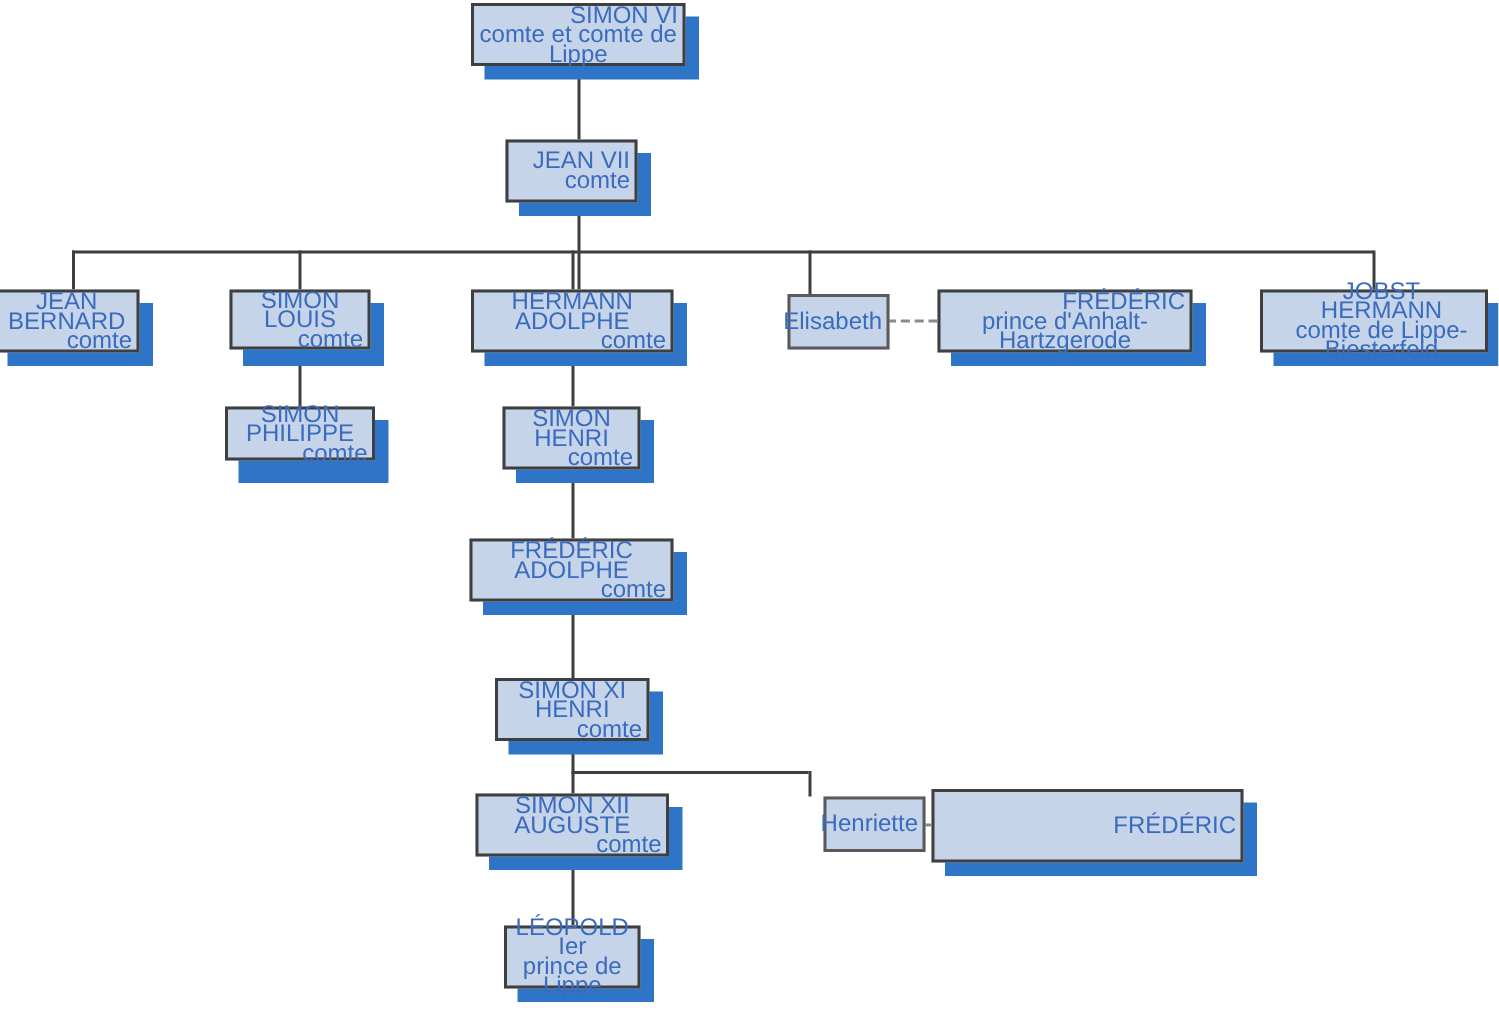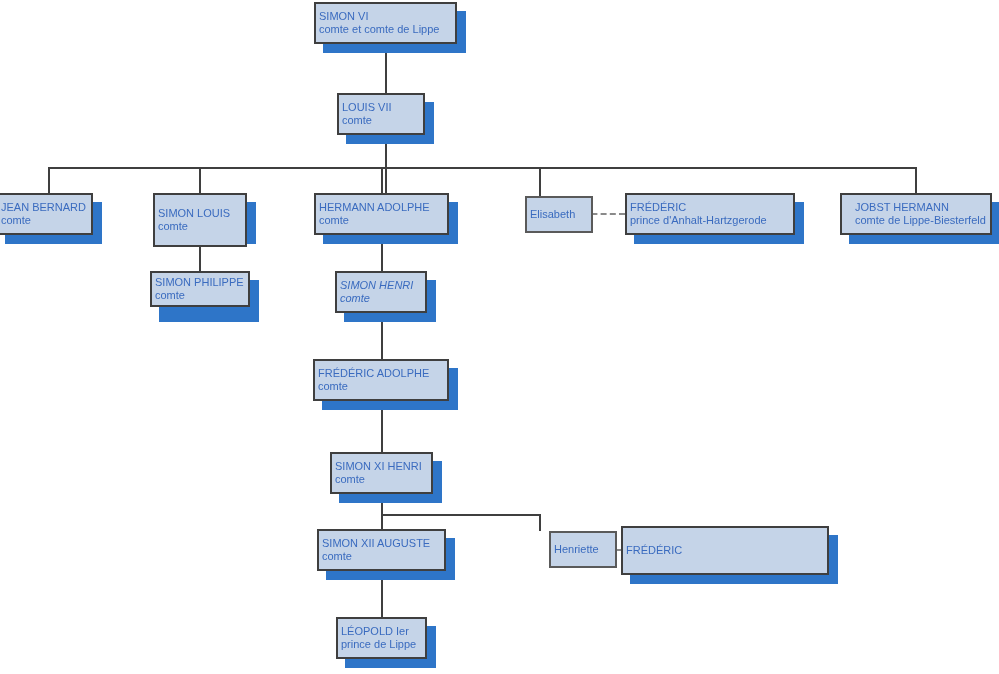--- a/index.html
+++ b/index.html
@@ -31,26 +31,26 @@
     border-top: 2px dashed #8a8a8a;
     z-index: 3;
   }
   
   .node {
     position: absolute;
     box-sizing: border-box;
     background: #c5d4e8;
     border: 2px solid #3f3f3f;
     color: #3a6bbf;
-    font-size: 11px;
+    font-size: 16px;
     line-height: 13px;
     text-align: center;
     display: flex;
     flex-direction: column;
-    align-items: flex-start;
+    align-items: flex-end;
     justify-content: center;
     z-index: 4;
     padding: 0 3px;
   }
   .node .nm { display: block; }
   .node .ti { display: block; }
   .node.noshadow { border-color: #5a5a5a; }
   .shadow {
     position: absolute;
     background: #2e75c8;
@@ -92,28 +92,28 @@
     <div class="shadow" style="left: 322px; top: 368px; width: 136px; height: 42px;"></div>
     <div class="shadow" style="left: 339px; top: 461px; width: 103px; height: 42px;"></div>
     <div class="shadow" style="left: 326px; top: 538px; width: 129px; height: 42px;"></div>
     <div class="shadow" style="left: 630px; top: 535px; width: 208px; height: 49px;"></div>
     <div class="shadow" style="left: 345px; top: 626px; width: 91px; height: 42px;"></div>
     <div class="node" style="left: 314px; top: 2px; width: 143px; height: 42px;">
       <span class="nm">SIMON VI</span>
       <span class="ti">comte et comte de Lippe</span>
     </div>
     <div class="node" style="left: 337px; top: 93px; width: 88px; height: 42px;">
-      <span class="nm">LOUIS VII</span>
+      <span class="nm">JEAN VII</span>
       <span class="ti">comte</span>
     </div>
     <div class="node" style="left: -4px; top: 193px; width: 97px; height: 42px;">
       <span class="nm">JEAN BERNARD</span>
       <span class="ti">comte</span>
     </div>
-    <div class="node" style="left: 153px; top: 193px; width: 94px; height: 54px;">
+    <div class="node" style="left: 153px; top: 193px; width: 94px; height: 40px;">
       <span class="nm">SIMON LOUIS</span>
       <span class="ti">comte</span>
     </div>
     <div class="node" style="left: 314px; top: 193px; width: 135px; height: 42px;">
       <span class="nm">HERMANN ADOLPHE</span>
       <span class="ti">comte</span>
     </div>
     <div class="node noshadow" style="left: 525px; top: 196px; width: 68px; height: 37px;">
       <span class="nm">Elisabeth</span>
     </div>
@@ -122,21 +122,21 @@
       <span class="ti">prince d'Anhalt-Hartzgerode</span>
     </div>
     <div class="node" style="left: 840px; top: 193px; width: 152px; height: 42px; padding-left: 13px;">
       <span class="nm">JOBST HERMANN</span>
       <span class="ti">comte de Lippe-Biesterfeld</span>
     </div>
     <div class="node" style="left: 150px; top: 271px; width: 100px; height: 36px;">
       <span class="nm">SIMON PHILIPPE</span>
       <span class="ti">comte</span>
     </div>
-    <div class="node" style="left: 335px; top: 271px; width: 92px; height: 42px; font-style: italic;">
+    <div class="node" style="left: 335px; top: 271px; width: 92px; height: 42px;">
       <span class="nm">SIMON HENRI</span>
       <span class="ti">comte</span>
     </div>
     <div class="node" style="left: 313px; top: 359px; width: 136px; height: 42px;">
       <span class="nm">FRÉDÉRIC ADOLPHE</span>
       <span class="ti">comte</span>
     </div>
     <div class="node" style="left: 330px; top: 452px; width: 103px; height: 42px;">
       <span class="nm">SIMON XI HENRI</span>
       <span class="ti">comte</span>

